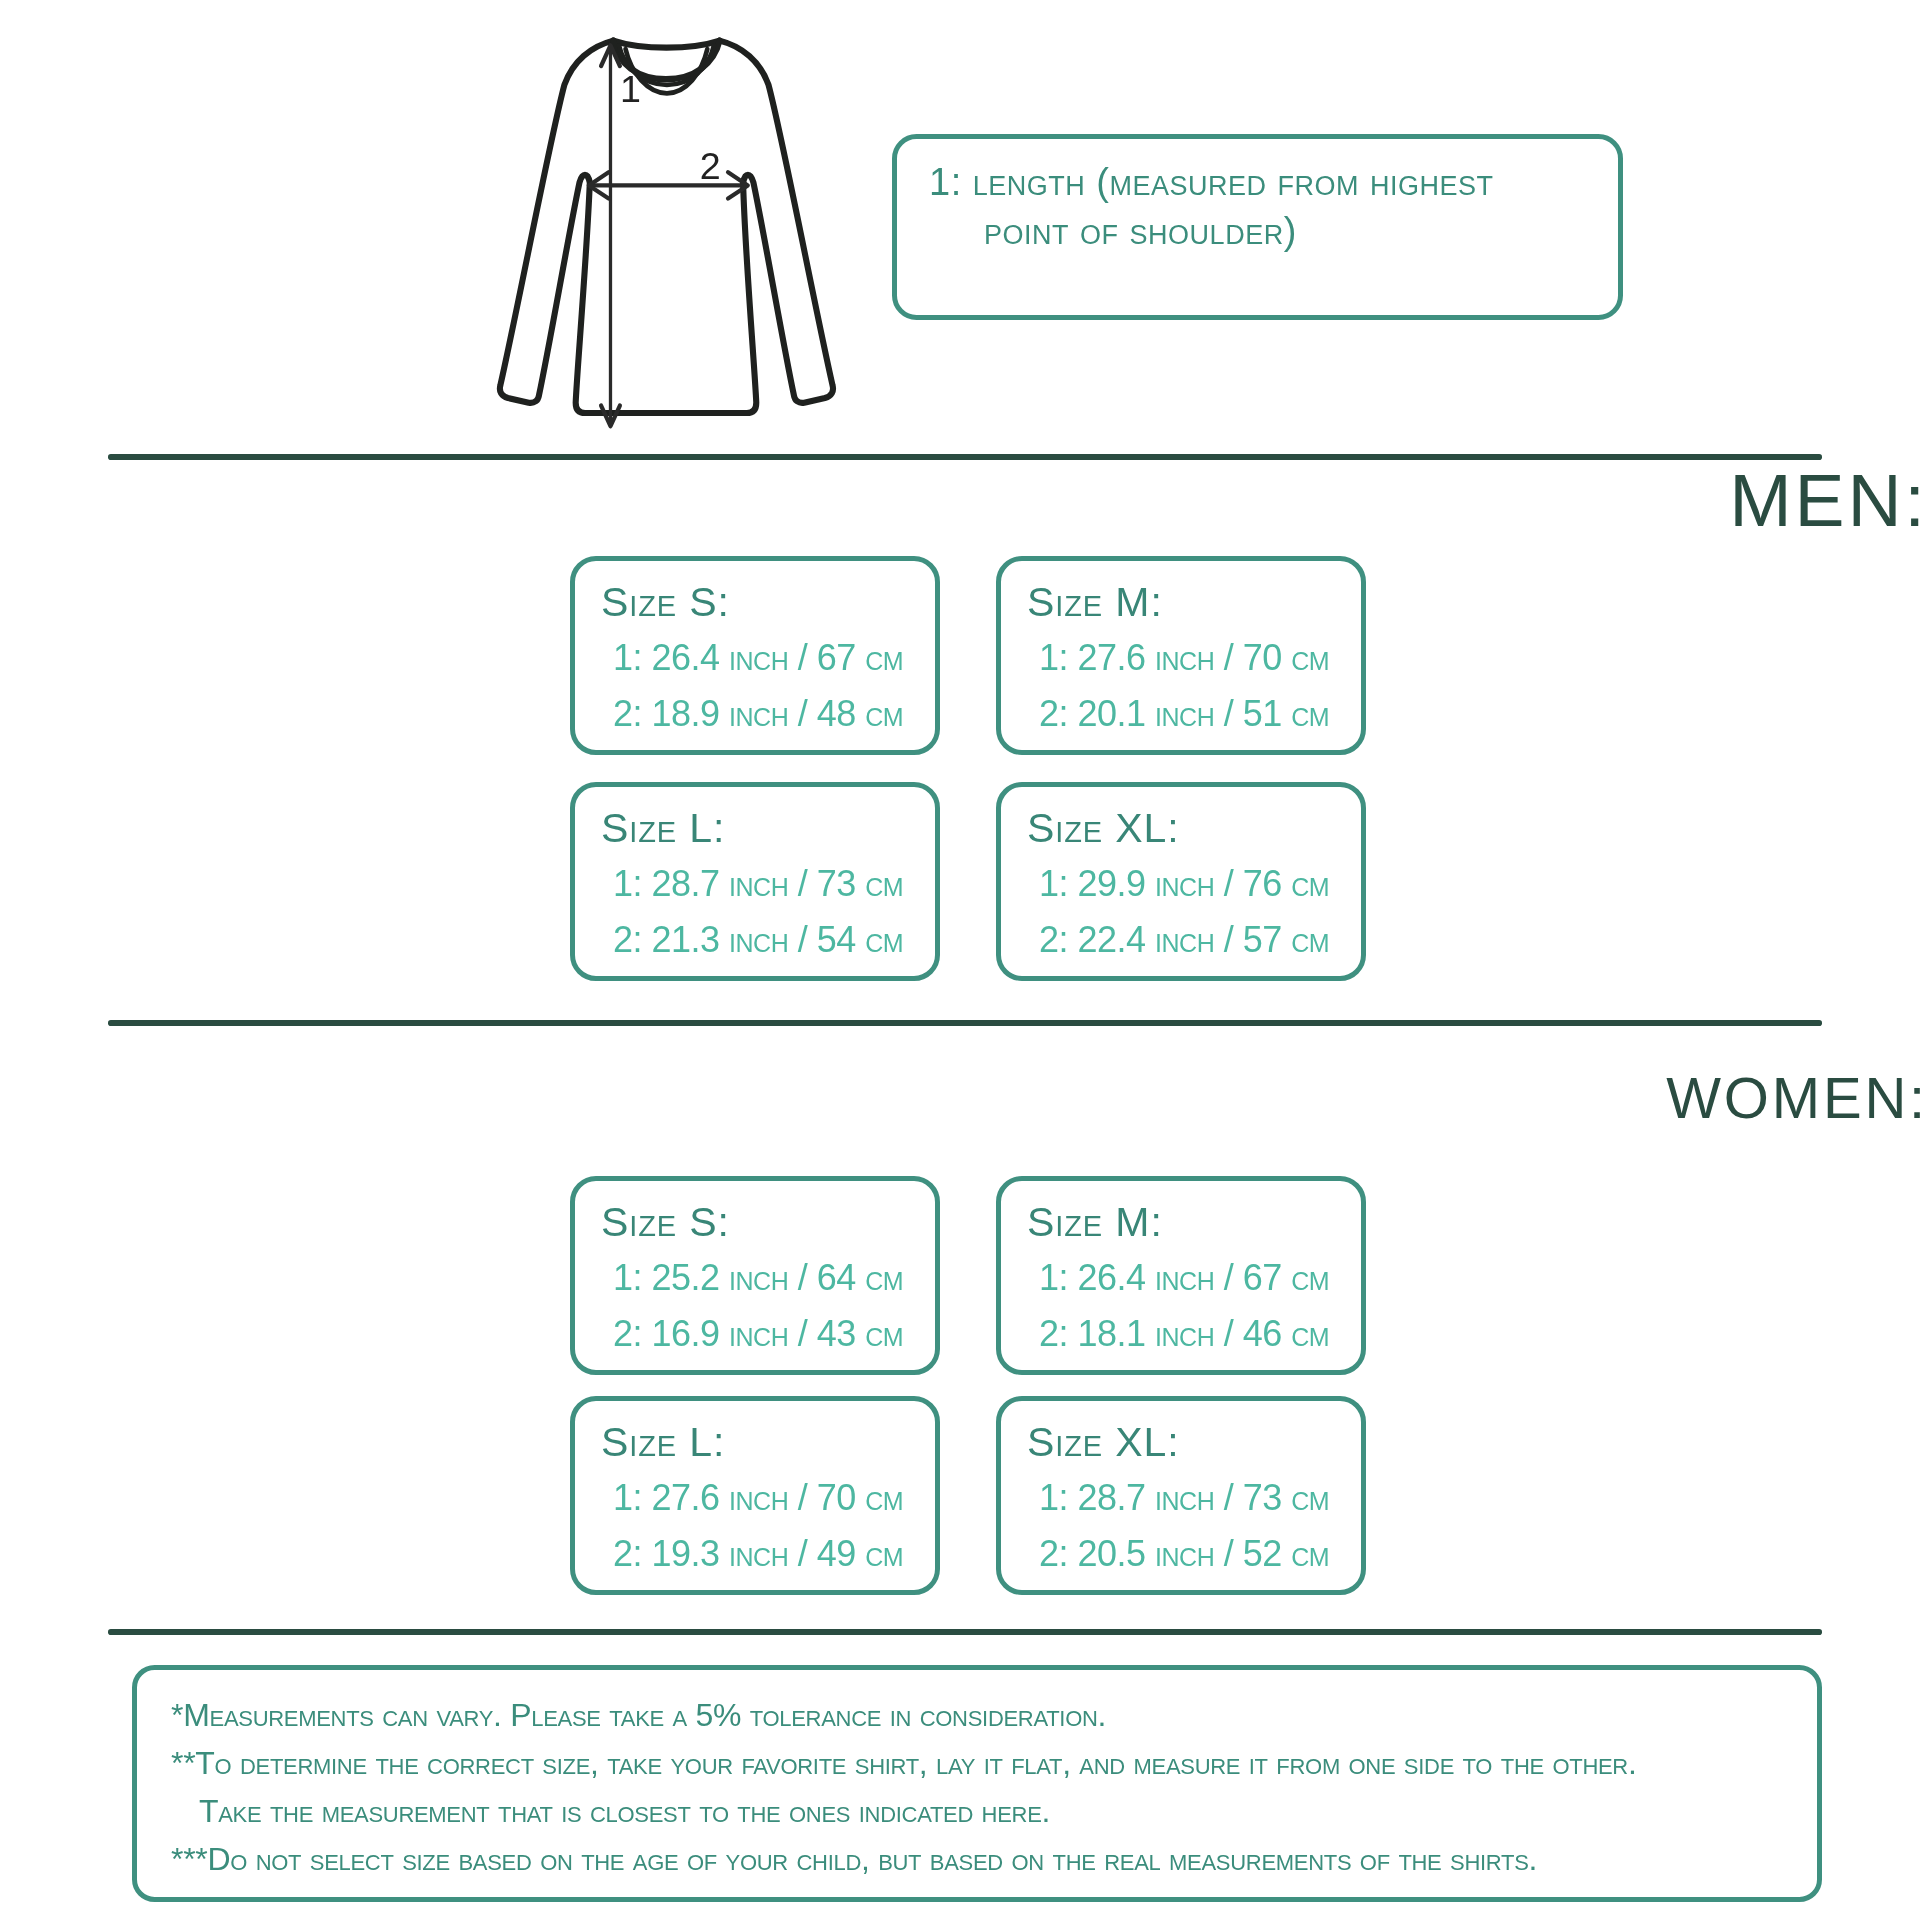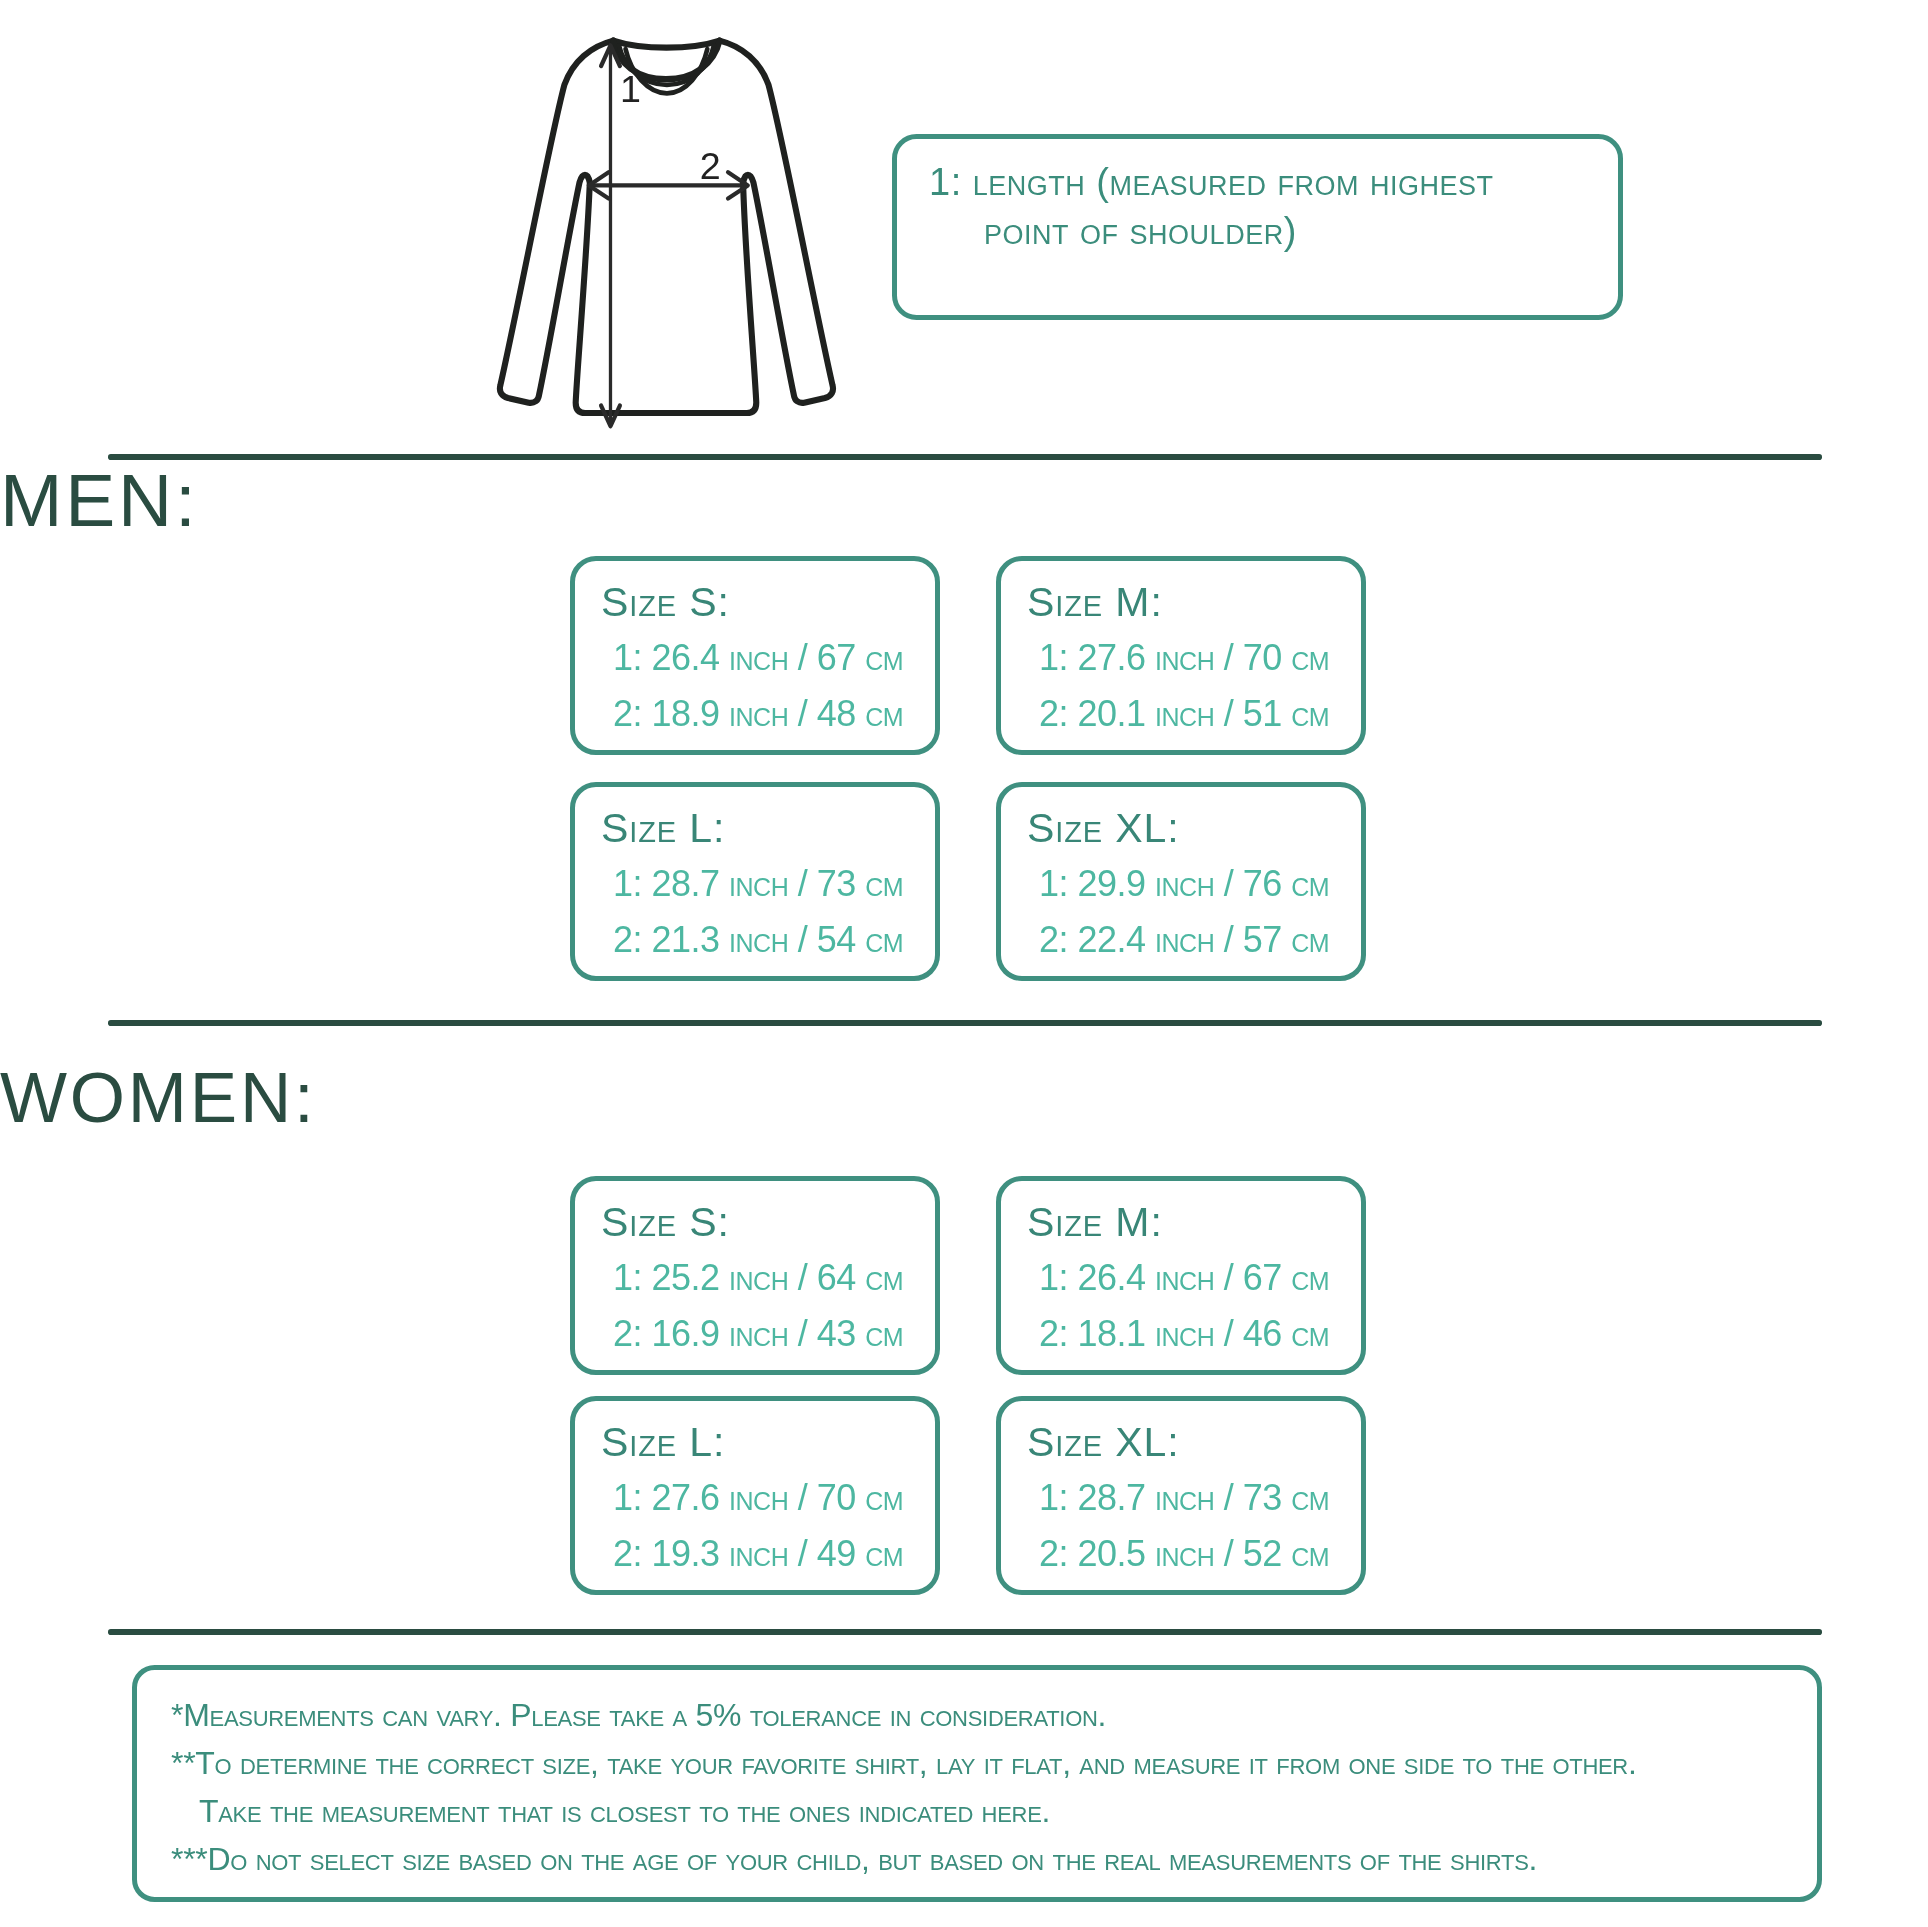--- a/index.html
+++ b/index.html
@@ -33,26 +33,26 @@
 
   .divider{
     position:absolute;left:108px;width:1714px;height:5.6px;
     background:var(--dark);border-radius:2.8px;
   }
   .divider.d1{top:454px;}
   .divider.d2{top:1020px;}
   .divider.d3{top:1629px;}
 
   .section-title{
-    position:absolute;left:0;width:1928px;text-align:left;
+    position:absolute;left:0;width:1928px;text-align:right;
     color:var(--dark);letter-spacing:2.8px;
     font-variant:small-caps;
   }
   .section-title.men{top:463px;font-size:75px;line-height:75px;}
-  .section-title.women{top:1053px;font-size:71px;line-height:89px;}
+  .section-title.women{top:1053px;font-size:58px;line-height:89px;}
 
   .size-box{
     position:absolute;width:370px;height:199px;
     box-sizing:border-box;border:5.6px solid var(--teal-border);border-radius:26px;
     padding:13px 19px 0 26px;
     white-space:nowrap;
   }
   .size-name{
     color:var(--teal-label);
     font-variant:small-caps;

